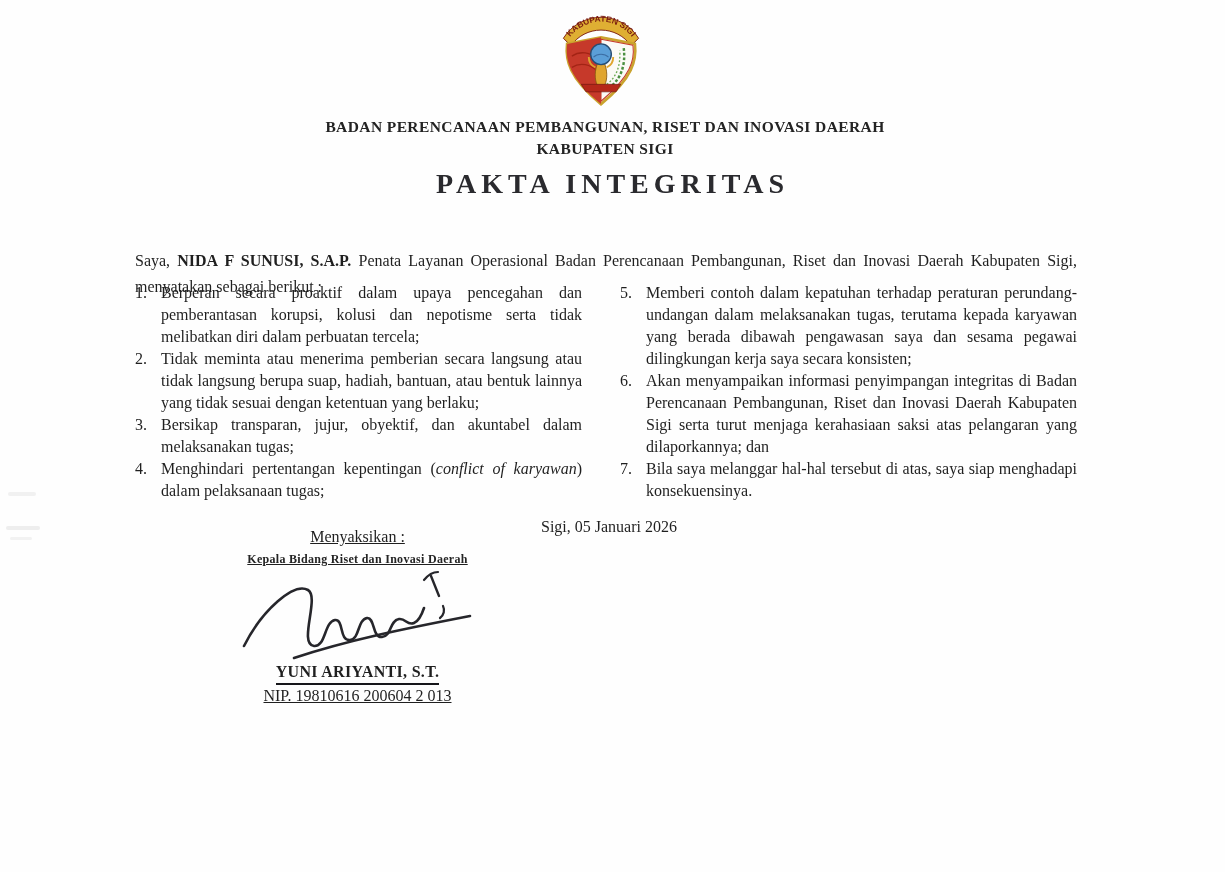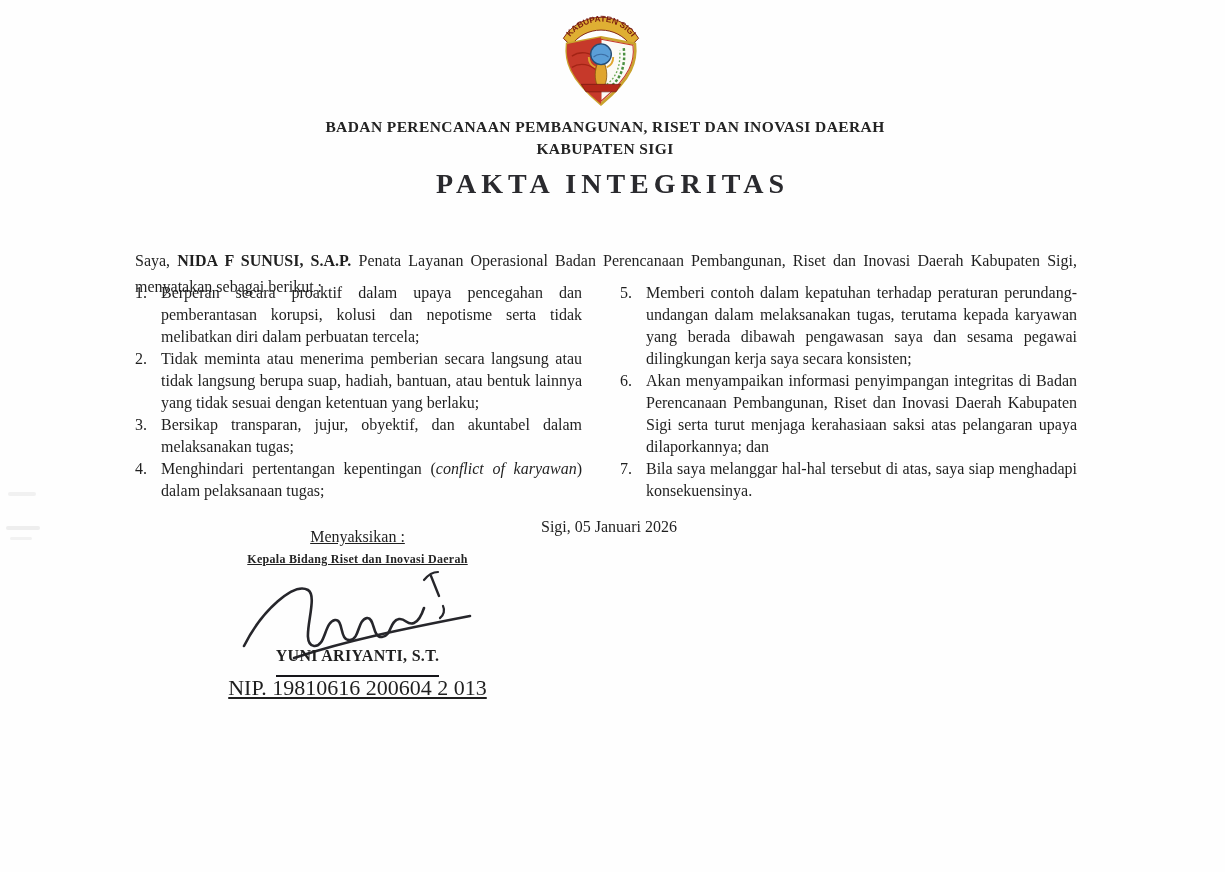--- a/index.html
+++ b/index.html
@@ -34,22 +34,22 @@
   
   .dateline{position:absolute;top:518px;left:0;width:1218px;text-align:center;font-size:16px;}
   .sig-row{position:absolute;top:526px;left:135px;width:942px;display:flex;justify-content:space-between;text-decoration:underline;}
   .sig-col{text-align:center;}
   .sig-col.witness{width:445px;}
   .sig-col.declarant{width:465px;padding-top:22px;}
   .sig-heading{font-size:16px;line-height:22px;}
   .sig-role{font-size:12px;line-height:22px;font-weight:bold;letter-spacing:.3px;color:#242424;}
   .sig-art{display:block;margin:0 auto;margin-top:-4px;margin-bottom:-16px;}
   .sig-name{font-size:16px;font-weight:bold;line-height:20px;}
-  .sig-name span{display:inline-block;border-bottom:2px solid #16161a;padding-bottom:9px;letter-spacing:.3px;}
-  .sig-id{font-size:22px;line-height:22px;}
+  .sig-name span{display:inline-block;border-bottom:2px solid #16161a;padding-bottom:1px;letter-spacing:.3px;margin-top:16px;}
+  .sig-id{font-size:16px;line-height:22px;}
   
   .smudge{position:absolute;border-radius:2px;background:#eeeeee;}
   .smudge.s1{left:8px;top:492px;width:28px;height:4px;background:#f1f1f1;}
   .smudge.s2{left:6px;top:526px;width:34px;height:4px;}
   .smudge.s3{left:10px;top:537px;width:22px;height:3px;background:#f2f2f2;}
   .sigstroke{stroke:#26262b;fill:none;stroke-linecap:round;}
 </style>
 </head>
 <body>
 
@@ -111,21 +111,21 @@
         <div class="txt"><span>Menghindari pertentangan kepentingan (</span><i>conflict of karyawan</i><span>) dalam pelaksanaan tugas;</span></div>
       </div>
     </div>
     <div class="col right">
       <div class="item">
         <div class="num">5.</div>
         <div class="txt">Memberi contoh dalam kepatuhan terhadap peraturan perundang-undangan dalam melaksanakan tugas, terutama kepada karyawan yang berada dibawah pengawasan saya dan sesama pegawai dilingkungan kerja saya secara konsisten;</div>
       </div>
       <div class="item">
         <div class="num">6.</div>
-        <div class="txt">Akan menyampaikan informasi penyimpangan integritas di Badan Perencanaan Pembangunan, Riset dan Inovasi Daerah Kabupaten Sigi serta turut menjaga kerahasiaan saksi atas pelangaran upaya dilaporkannya; dan</div>
+        <div class="txt">Akan menyampaikan informasi penyimpangan integritas di Badan Perencanaan Pembangunan, Riset dan Inovasi Daerah Kabupaten Sigi serta turut menjaga kerahasiaan saksi atas pelangaran yang dilaporkannya; dan</div>
       </div>
       <div class="item">
         <div class="num">7.</div>
         <div class="txt">Bila saya melanggar hal-hal tersebut di atas, saya siap menghadapi konsekuensinya.</div>
       </div>
     </div>
   </div>
 
   <div class="dateline">Sigi, 05 Januari 2026</div>
 

